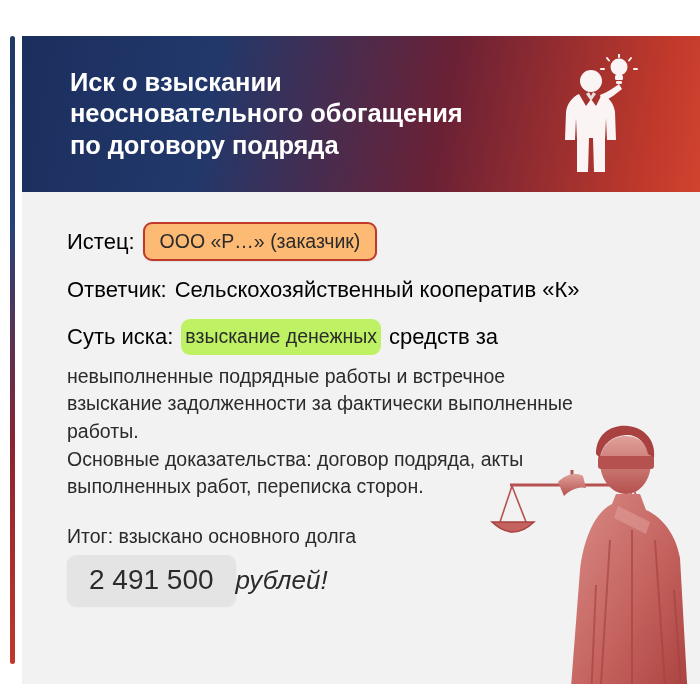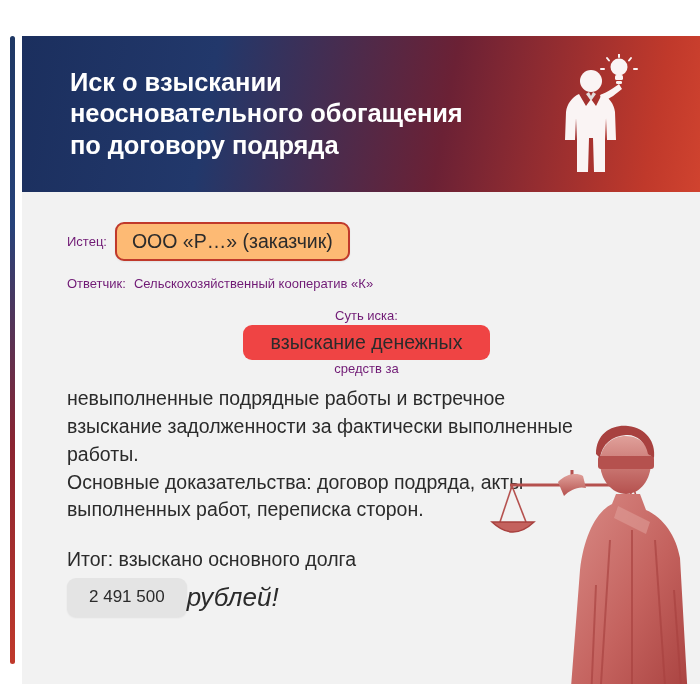--- a/index.html
+++ b/index.html
@@ -68,60 +68,60 @@
     padding: 30px 34px 0 45px;
     color: #2b2b2b;
   }
   .row {
     display: flex;
     align-items: center;
     flex-wrap: wrap;
     margin-bottom: 14px;
   }
   .label {
-    font-size: 13px;
-    color: #701a75;
+    font-size: 22px;
+    color: #000000;
     line-height: 1.35;
   }
   .pill {
     display: inline-block;
     background: #fdba74;
     border: 2px solid #c0392b;
     border-radius: 9px;
     padding: 6px 15px 7px;
     font-size: 19.5px;
     color: #2b2b2b;
     line-height: 1.15;
     margin: 0 8px;
     box-shadow: 0 1px 2px rgba(0,0,0,0.07);
   }
   .pill.plain {
     border: none;
-    background: #ef4444;
+    background: #bef264;
     box-shadow: none;
-    padding: 6px 28px 7px;
+    padding: 6px 4px 7px;
   }
   .para {
     font-size: 19.5px;
     line-height: 1.42;
     color: #2b2b2b;
     max-width: 520px;
   }
   .para.tight { margin-bottom: 22px; }
   .result-row {
     display: flex;
     align-items: center;
     margin-top: 4px;
   }
   .amount-pill {
     display: inline-block;
     background: #e4e4e4;
     border-radius: 9px;
     padding: 9px 22px 10px;
-    font-size: 17px;
+    font-size: 28px;
     color: #2b2b2b;
     box-shadow: 0 1px 2px rgba(0,0,0,0.07);
   }
   .rub {
     font-size: 26px;
     margin-left: 0;
     color: #2b2b2b;
     font-style: italic;
   }
   
@@ -191,21 +191,21 @@
       <div class="row">
         <span class="label">Истец:</span>
         <span class="pill">ООО «Р…» (заказчик)</span>
       </div>
 
       <div class="row">
         <span class="label">Ответчик:</span>
         <span class="label" style="margin-left:8px;text-align:center;">Сельскохозяйственный кооператив «К»</span>
       </div>
 
-      <div class="row" style="margin-bottom:8px;flex-direction:column;">
+      <div class="row" style="margin-bottom:8px;">
         <span class="label">Суть иска:</span>
         <span class="pill plain">взыскание денежных</span>
         <span class="label">средств за</span>
       </div>
 
       <div class="para">невыполненные подрядные работы и встречное взыскание задолженности за фактически выполненные работы.</div>
 
       <div class="para tight">Основные доказательства: договор подряда, акты выполненных работ, переписка сторон.</div>
 
       <div class="para" style="margin-bottom:4px;">Итог: взыскано основного долга</div>

